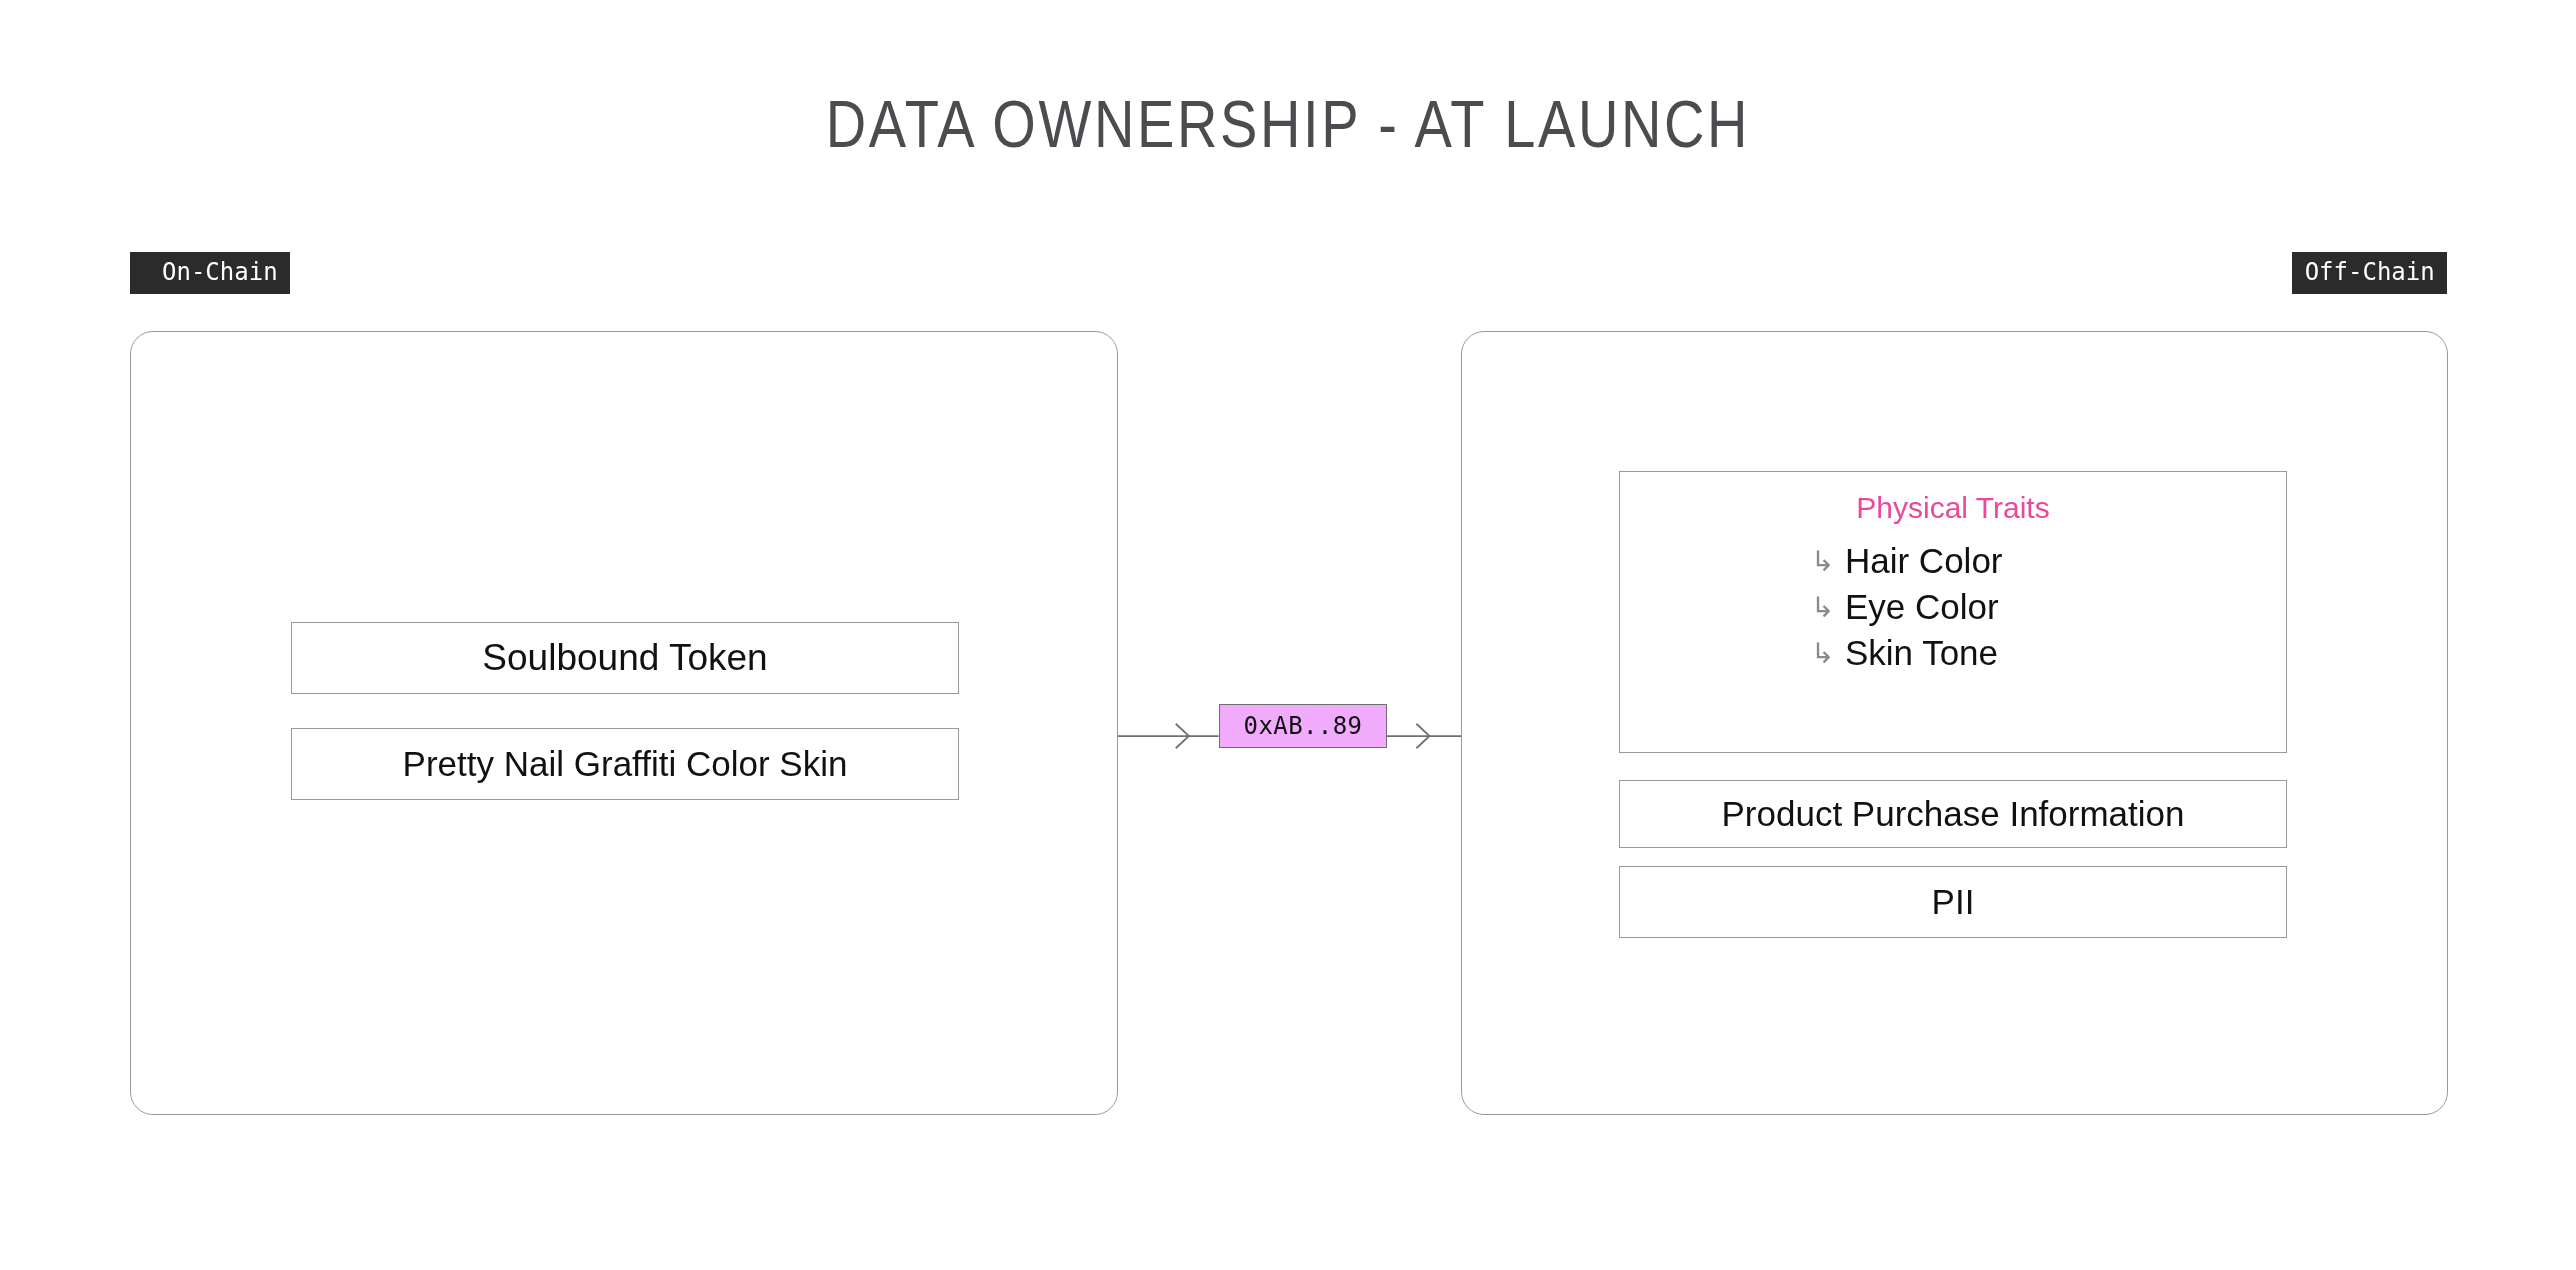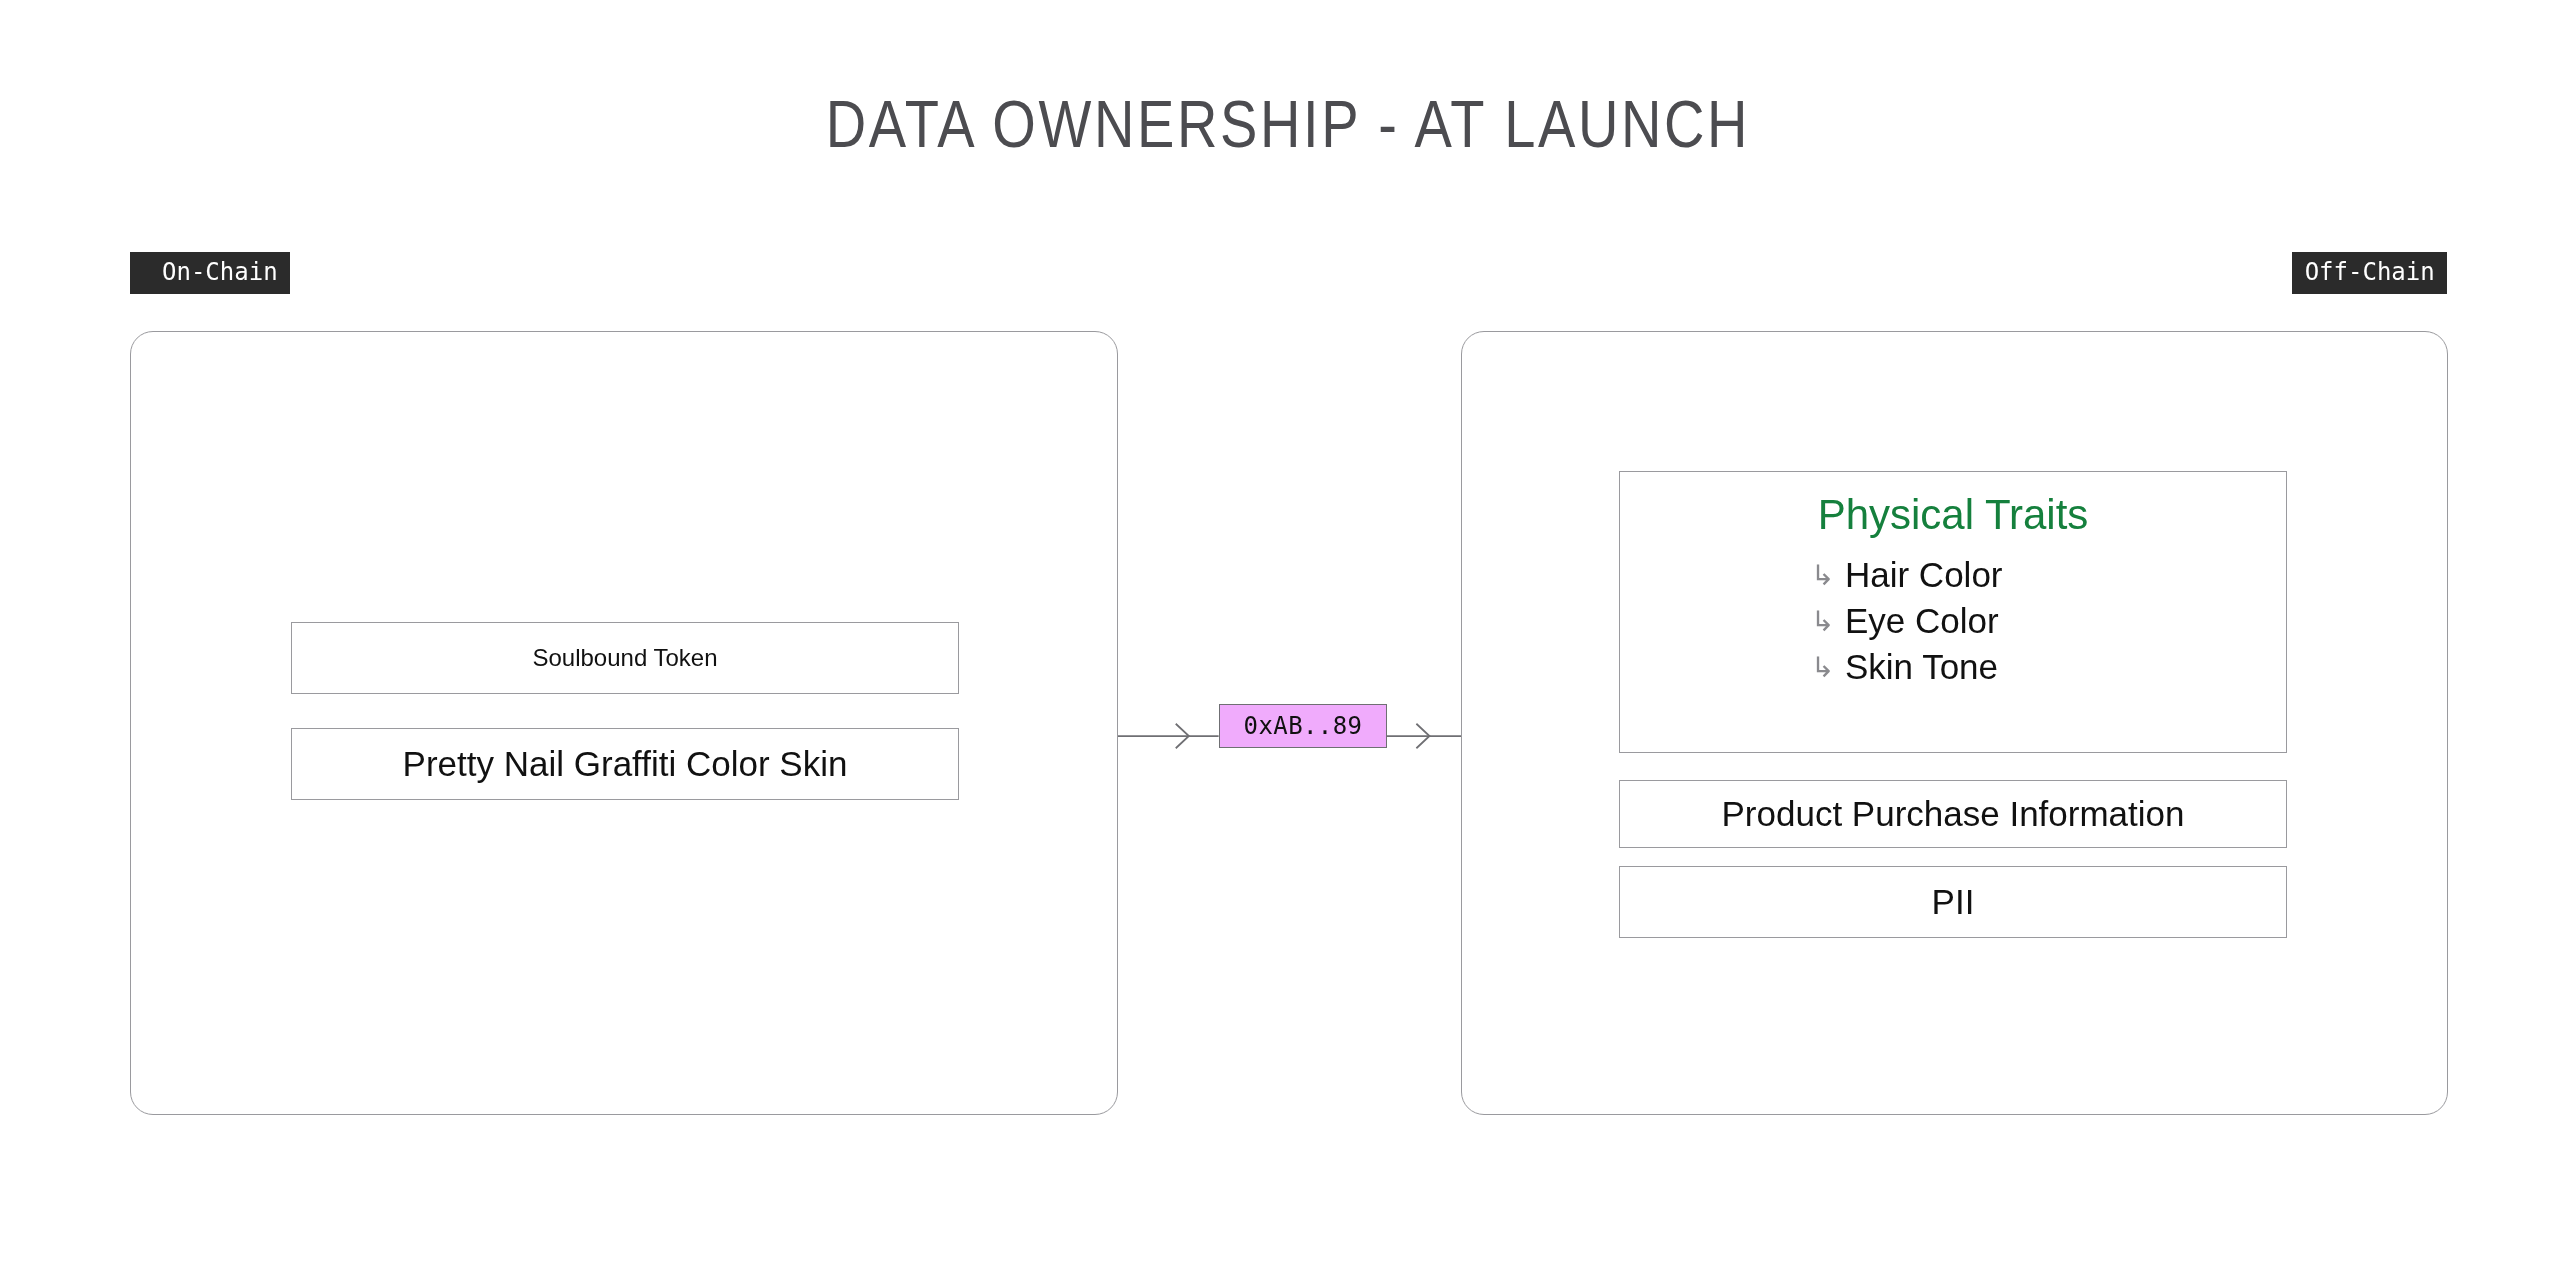--- a/index.html
+++ b/index.html
@@ -81,43 +81,43 @@
     color: #111111;
     white-space: nowrap;
   }
 
   
   #box-soulbound {
     left: 291px;
     top: 622px;
     width: 668px;
     height: 72px;
-    font-size: 24px;
+    font-size: 37px;
   }
   #box-nfts {
     left: 291px;
     top: 728px;
     width: 668px;
     height: 72px;
     font-size: 35px;
   }
 
   
   #box-physical-traits {
     left: 1619px;
     top: 471px;
     width: 668px;
     height: 282px;
     display: block;
     padding-top: 19px;
   }
   .traits-heading {
     text-align: center;
-    font-size: 42px;
-    color: #15803d;
+    font-size: 30px;
+    color: #ec4899;
     margin-bottom: 16px;
   }
   .traits-list {
     margin: 0;
     padding: 0 0 0 191px;
     list-style: none;
   }
   .trait-row {
     display: flex;
     align-items: baseline;

